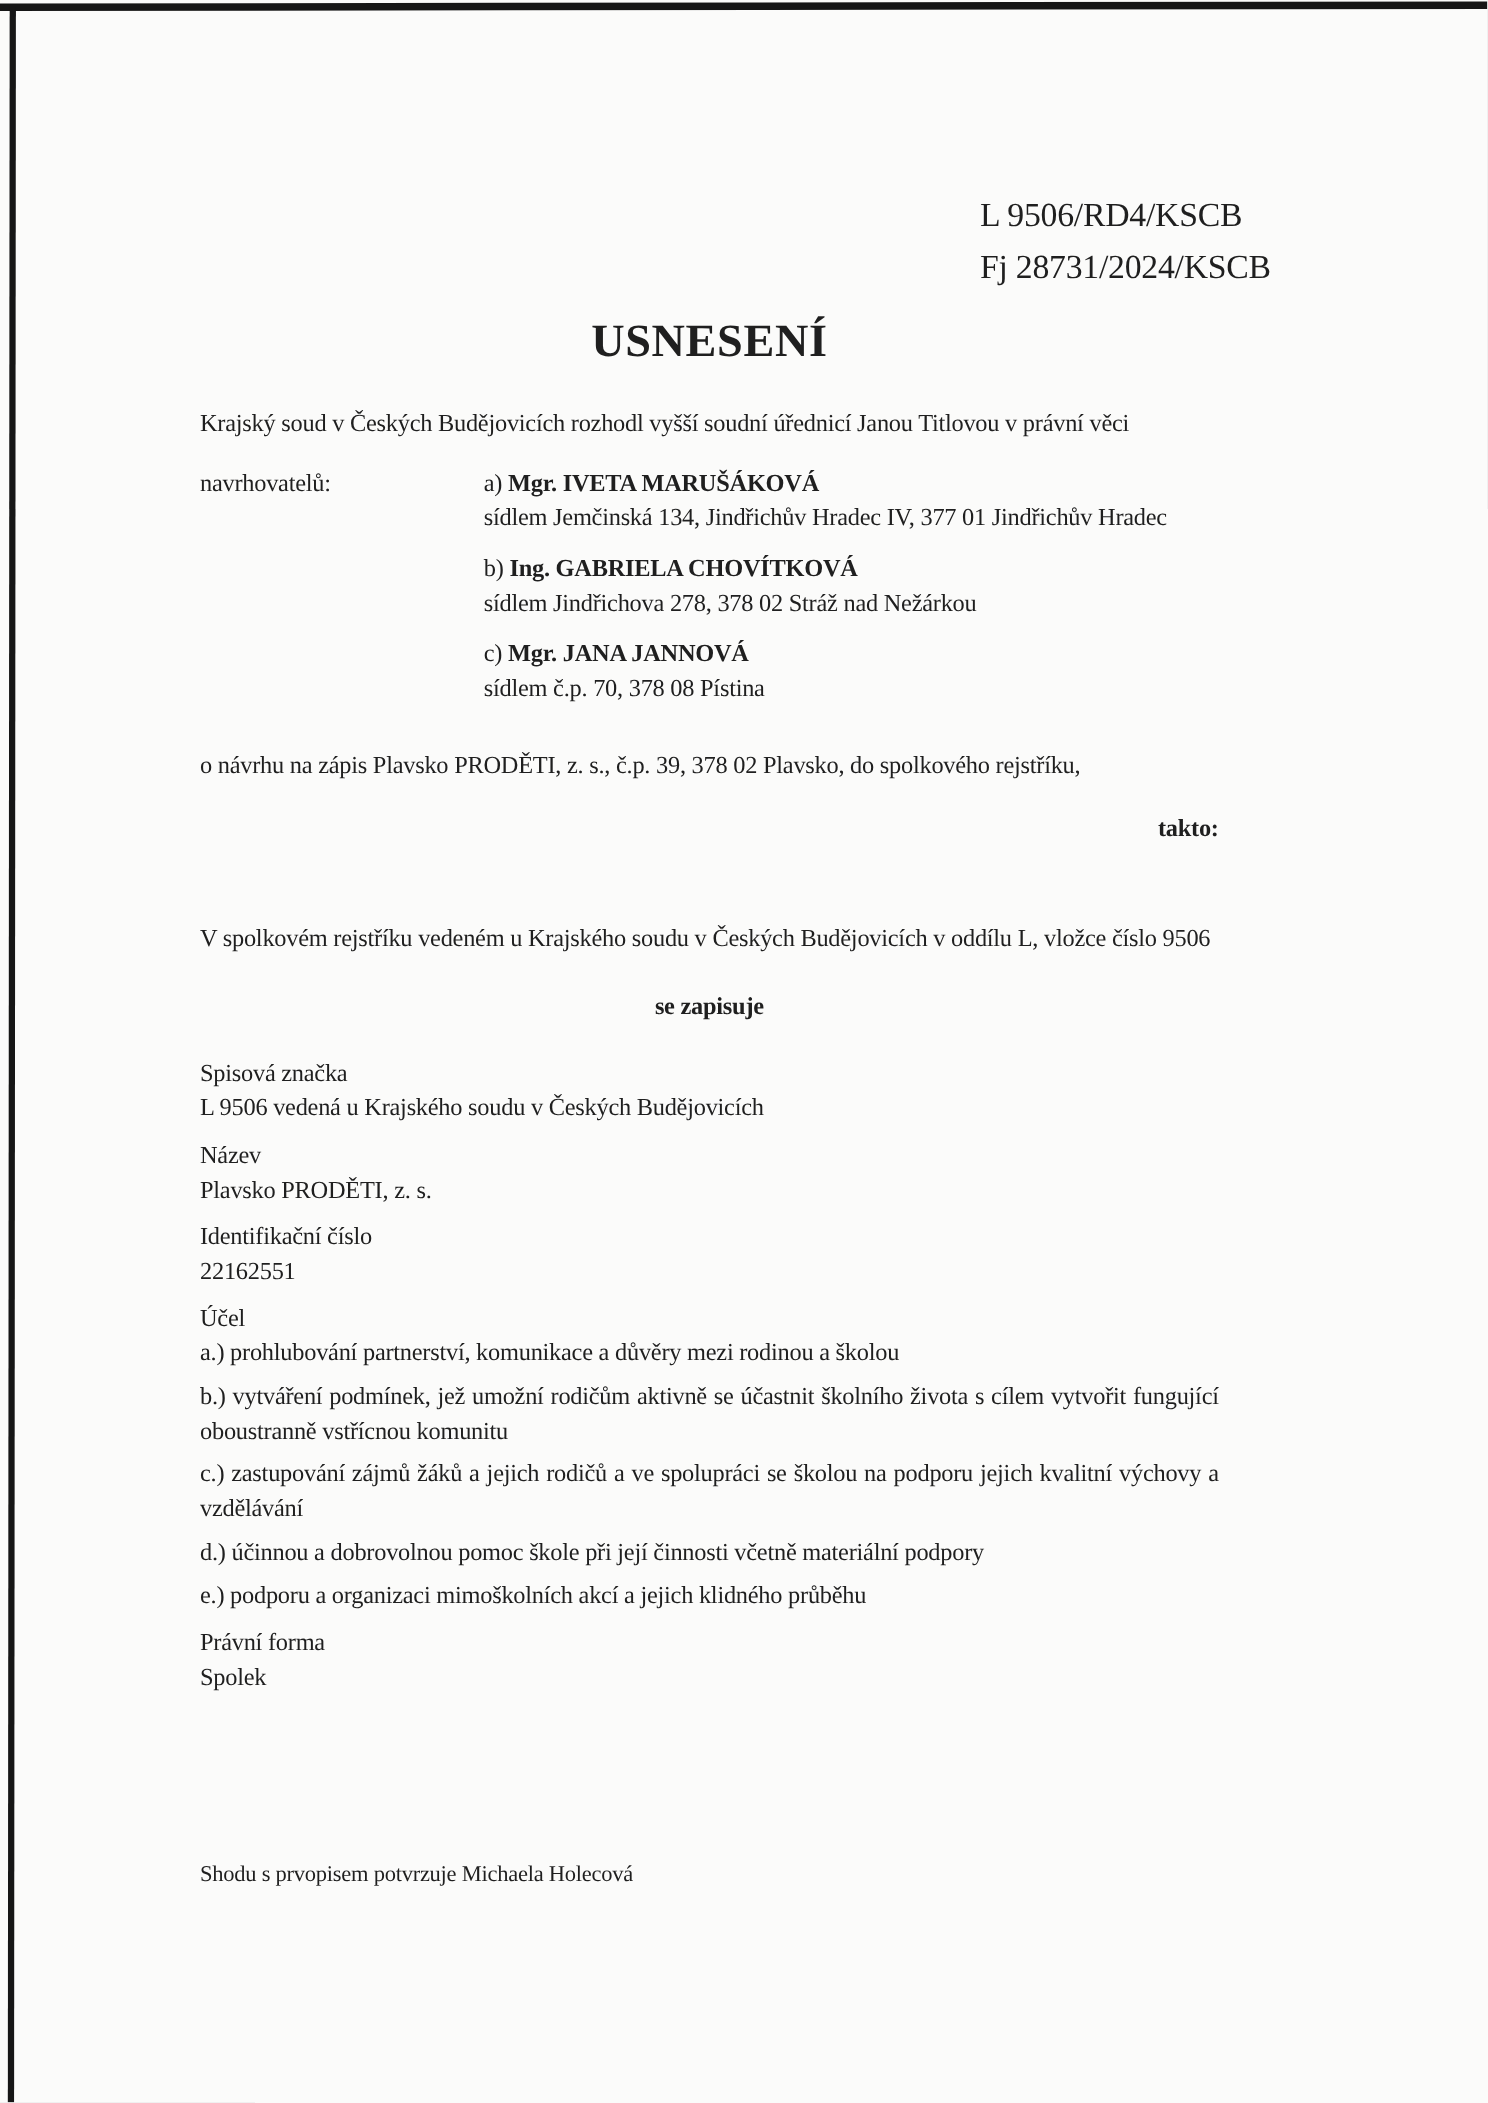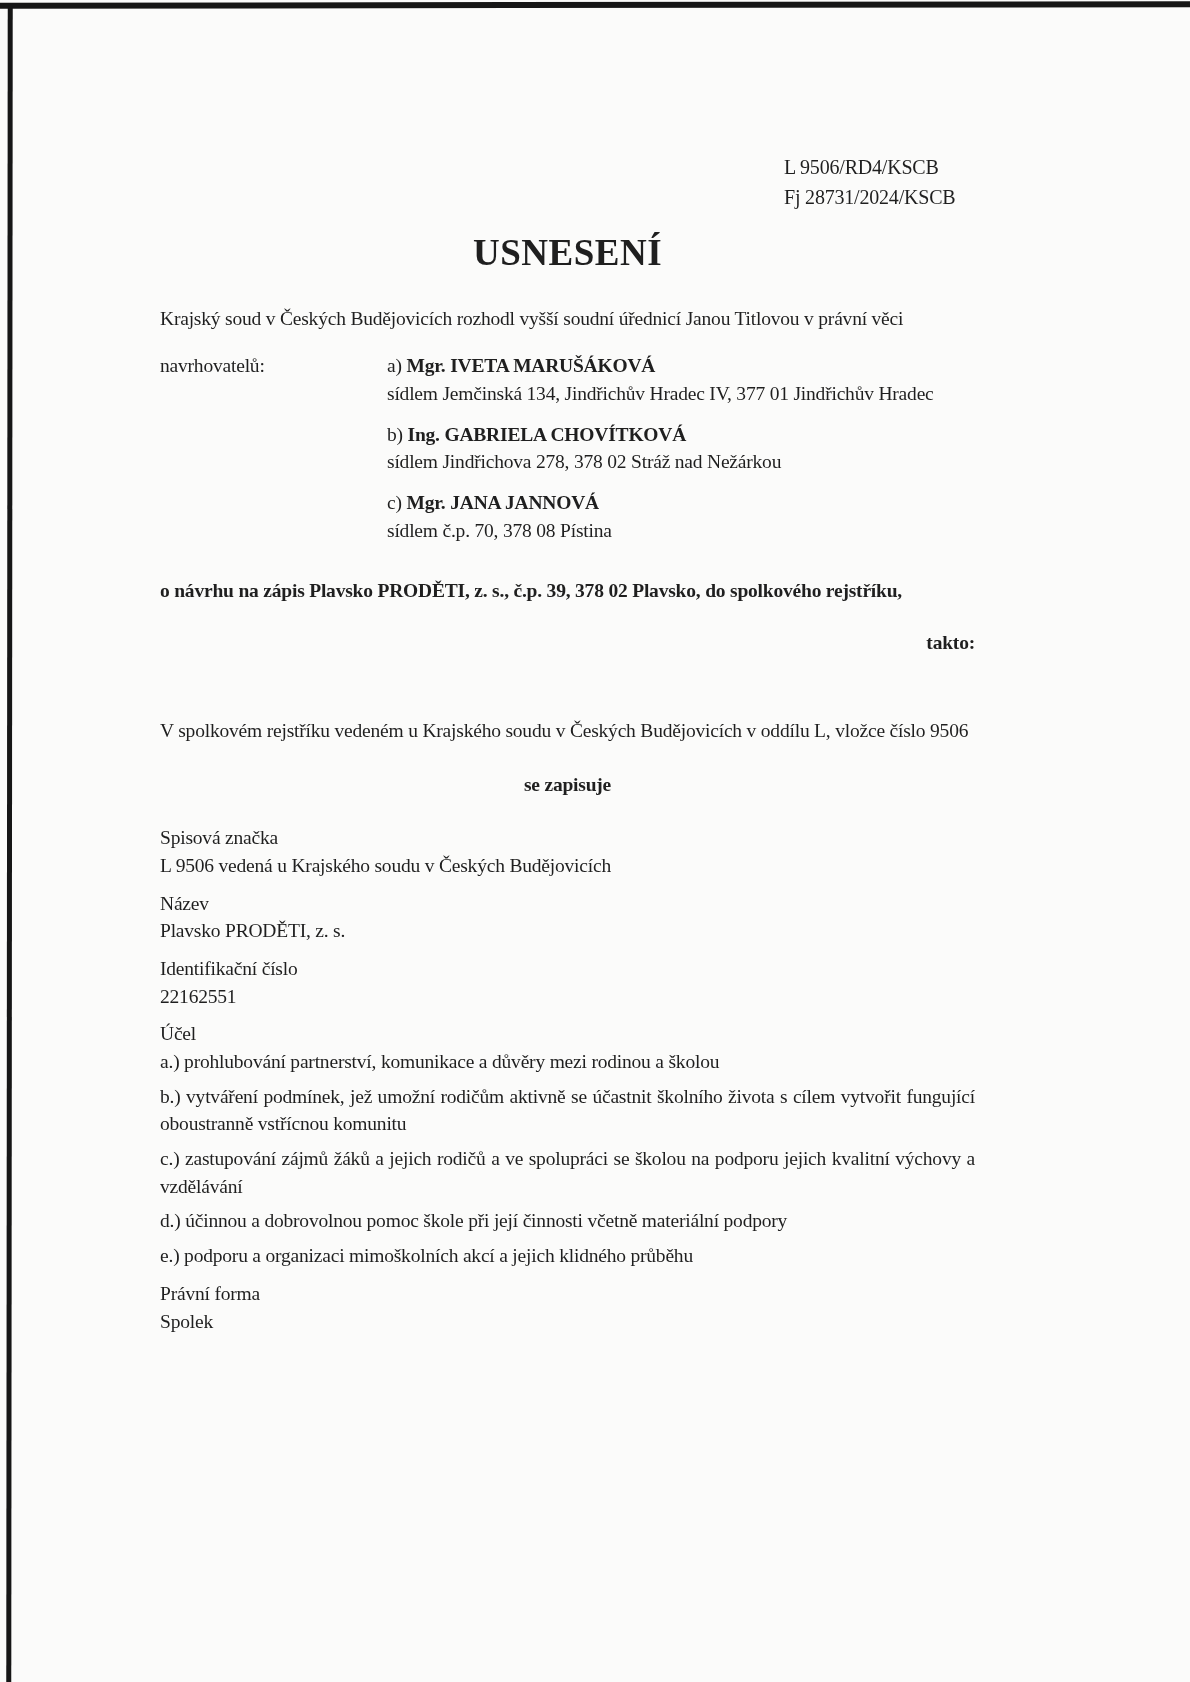--- a/index.html
+++ b/index.html
@@ -38,21 +38,21 @@
   .content {
     position: absolute;
     left: 160px;
     top: 0;
     width: 815px;
   }
   .refs {
     margin-top: 152px;
     margin-left: 624px;
     line-height: 1.52;
-    font-size: 20px;
+    font-size: 27px;
     white-space: nowrap;
     font-family: Liberation Serif, serif;
   }
   .doc-title {
     margin-top: 18px;
     text-align: center;
     font-size: 37px;
     font-weight: bold;
     letter-spacing: 0.5px;
     line-height: 1.2;
@@ -79,21 +79,21 @@
     font-weight: bold;
   }
   .applicant-name .prefix {
     font-weight: normal;
   }
   .applicant-address {
     text-align: justify;
   }
   .subject {
     margin-top: 20px;
-    font-weight: bold;
+    font-weight: normal;
     text-align: justify;
   }
   .takto {
     margin-top: 24px;
     text-align: right;
     font-weight: bold;
   }
   .ruling-intro {
     margin-top: 60px;
     text-align: justify;
@@ -191,13 +191,14 @@
       <div class="purpose-item">e.) podporu a organizaci mimoškolních akcí a jejich klidného průběhu</div>
     </div>
 
     <div class="entry">
       <div>Právní forma</div>
       <div>Spolek</div>
     </div>
 
   </div>
 
+  <div class="footer-note">Shodu s prvopisem potvrzuje Michaela Holecová</div>
 </div>
 
 </body></html>

